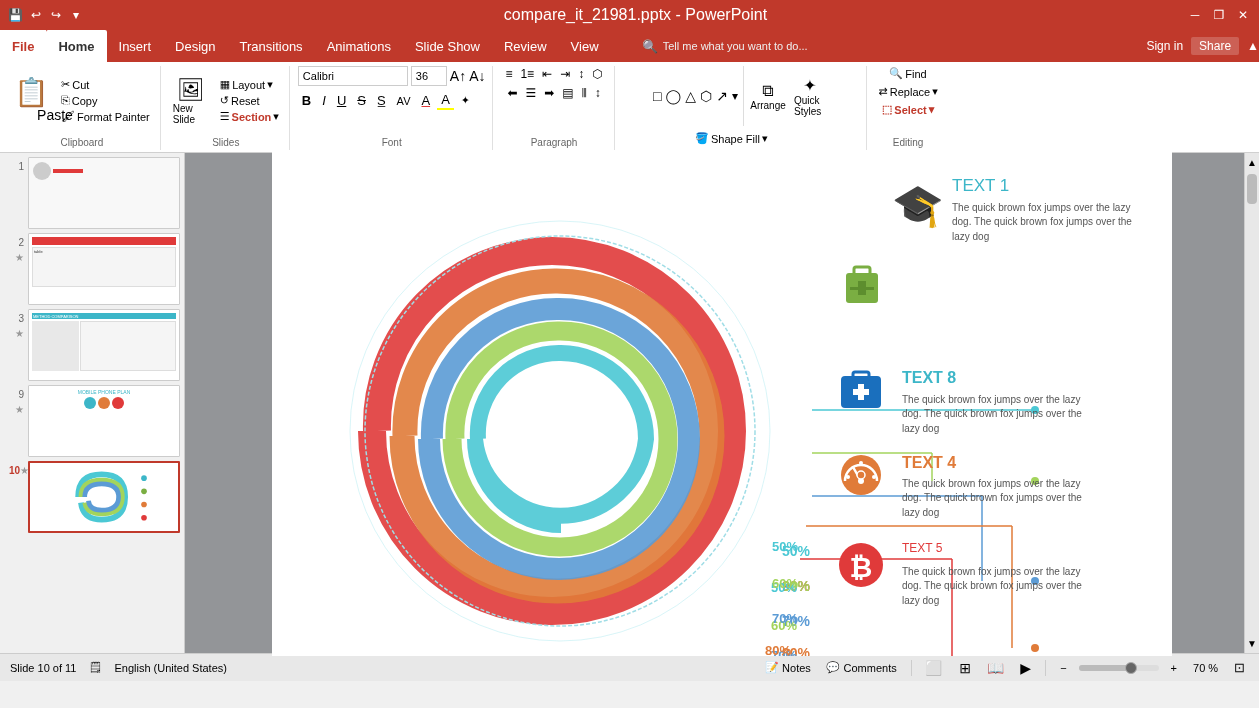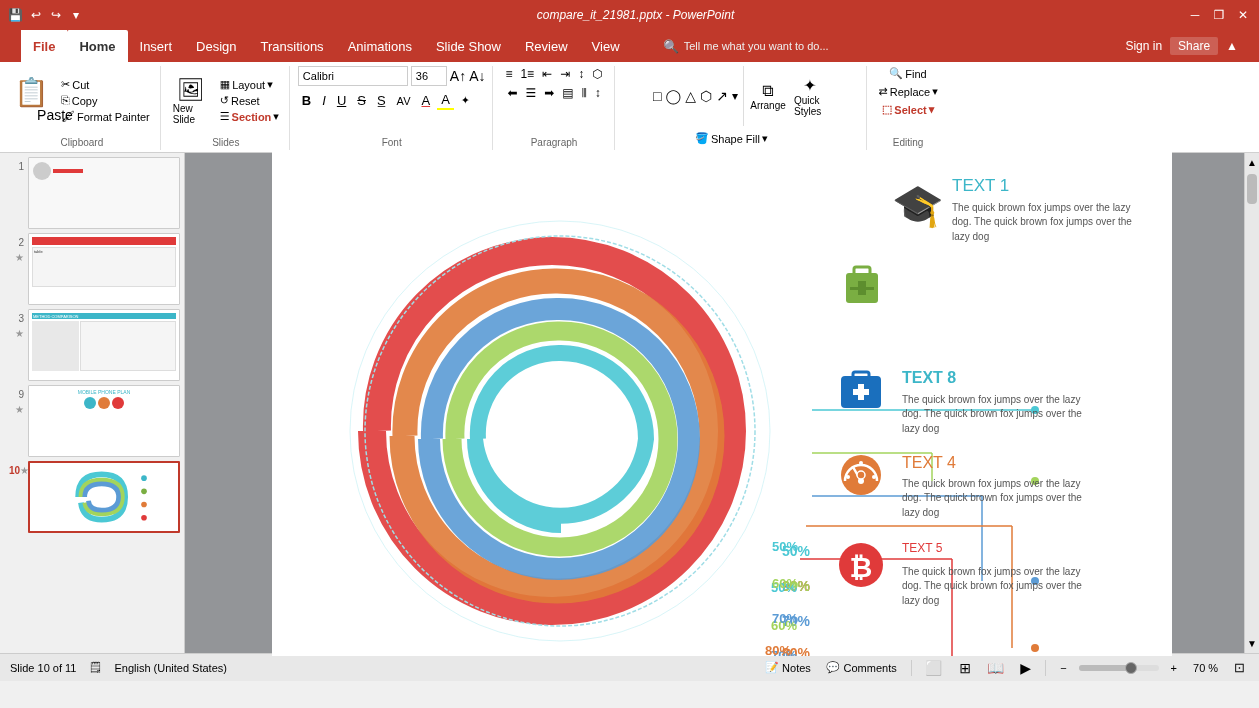--- a/index.html
+++ b/index.html
@@ -9,31 +9,31 @@
     #titlebar {
       background: #c0392b;
       height: 30px;
       display: flex;
       align-items: center;
       justify-content: space-between;
       padding: 0 8px;
       color: white;
     }
     #titlebar .left-icons { display: flex; align-items: center; gap: 4px; }
-    #titlebar .title { flex: 1; text-align: center; font-size: 12px; color: white; font-style: italic; }
+    #titlebar .title { flex: 1; text-align: center; font-size: 16px; color: white; }
     #titlebar .right-icons { display: flex; align-items: center; gap: 8px; font-size: 12px; }
     .title-icon { width: 16px; height: 16px; display: inline-flex; align-items: center; justify-content: center; cursor: pointer; }
 
     
     #menubar {
       background: #c0392b;
       height: 32px;
       display: flex;
       align-items: stretch;
-      padding: 0 21px;
+      padding: 0 0;
     }
     .menu-item {
       padding: 0 12px;
       display: flex;
       align-items: center;
       color: white;
       font-size: 13px;
       cursor: pointer;
     }
     .menu-item.active { background: white; color: #c0392b; border-radius: 2px 2px 0 0; }
@@ -535,21 +535,21 @@
           <line x1="24" y1="30" x2="16" y2="16" stroke="white" stroke-width="2.5" stroke-linecap="round"></line>
           <circle cx="24" cy="24" r="4" fill="#e07b39" stroke="white" stroke-width="1.5"></circle>
 
           <circle cx="11" cy="26" r="2" fill="white"></circle>
           <circle cx="24" cy="12" r="2" fill="white"></circle>
           <circle cx="37" cy="26" r="2" fill="white"></circle>
         </svg>
       </div>
 
       <div style="position:absolute; top:303px; left:630px;">
-        <span style="font-size:16px; font-weight:normal; color:#e07b39;">TEXT 4</span>
+        <span style="font-size:16px; font-weight:bold; color:#e07b39;">TEXT 4</span>
       </div>
       <div style="position:absolute; top:326px; left:630px; width:190px; font-size:10px; color:#555; line-height:1.45;">
         <span>The quick brown fox jumps over the lazy dog. The quick brown fox jumps over the lazy dog</span>
       </div>
 
       <div style="position:absolute; top:388px; left:565px;">
         <svg width="48" height="52" viewBox="0 0 48 52" xmlns="http://www.w3.org/2000/svg">
           <circle cx="24" cy="26" r="22" fill="#e03a3a"></circle>
           <text x="50%" y="58%" dominant-baseline="middle" text-anchor="middle" font-size="28" font-weight="bold" fill="white" font-family="Arial">₿</text>
         </svg>

